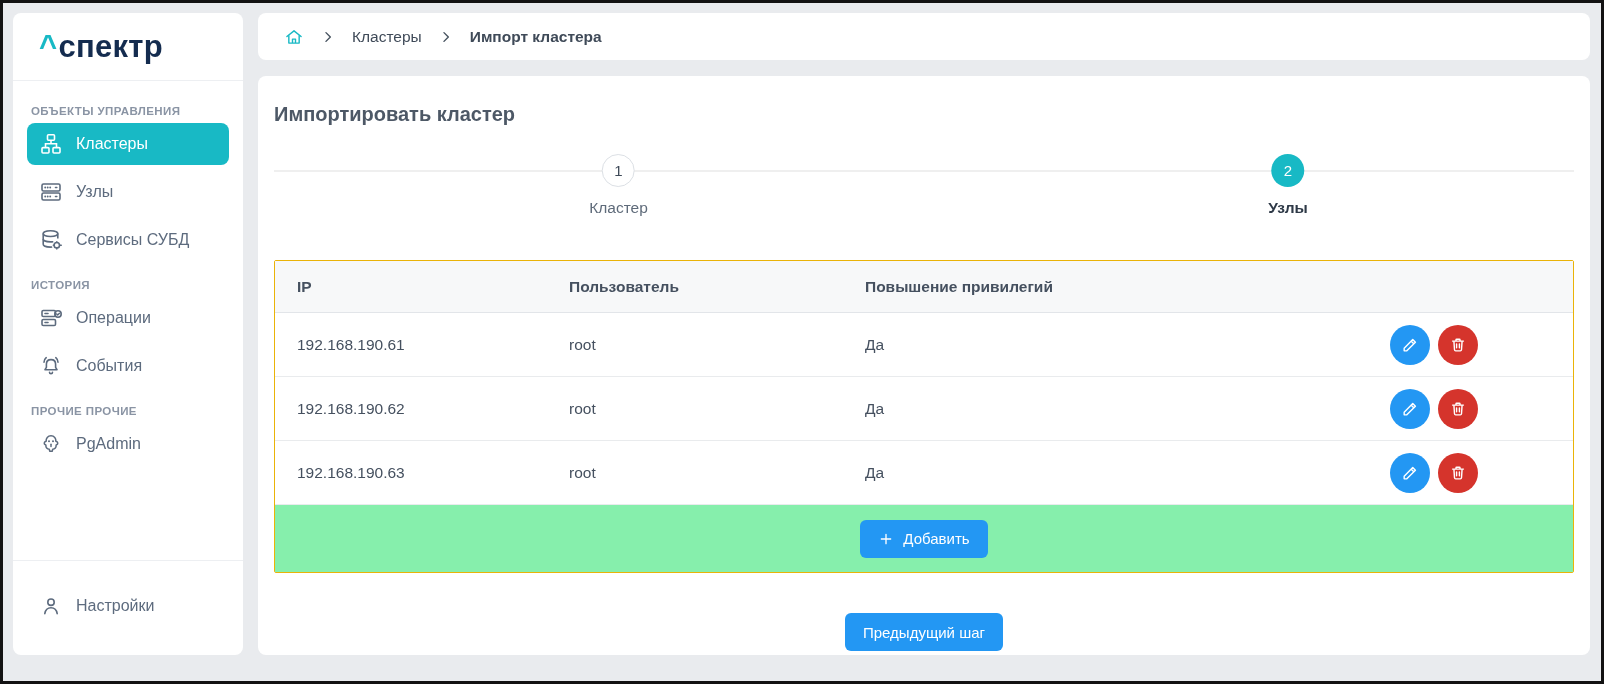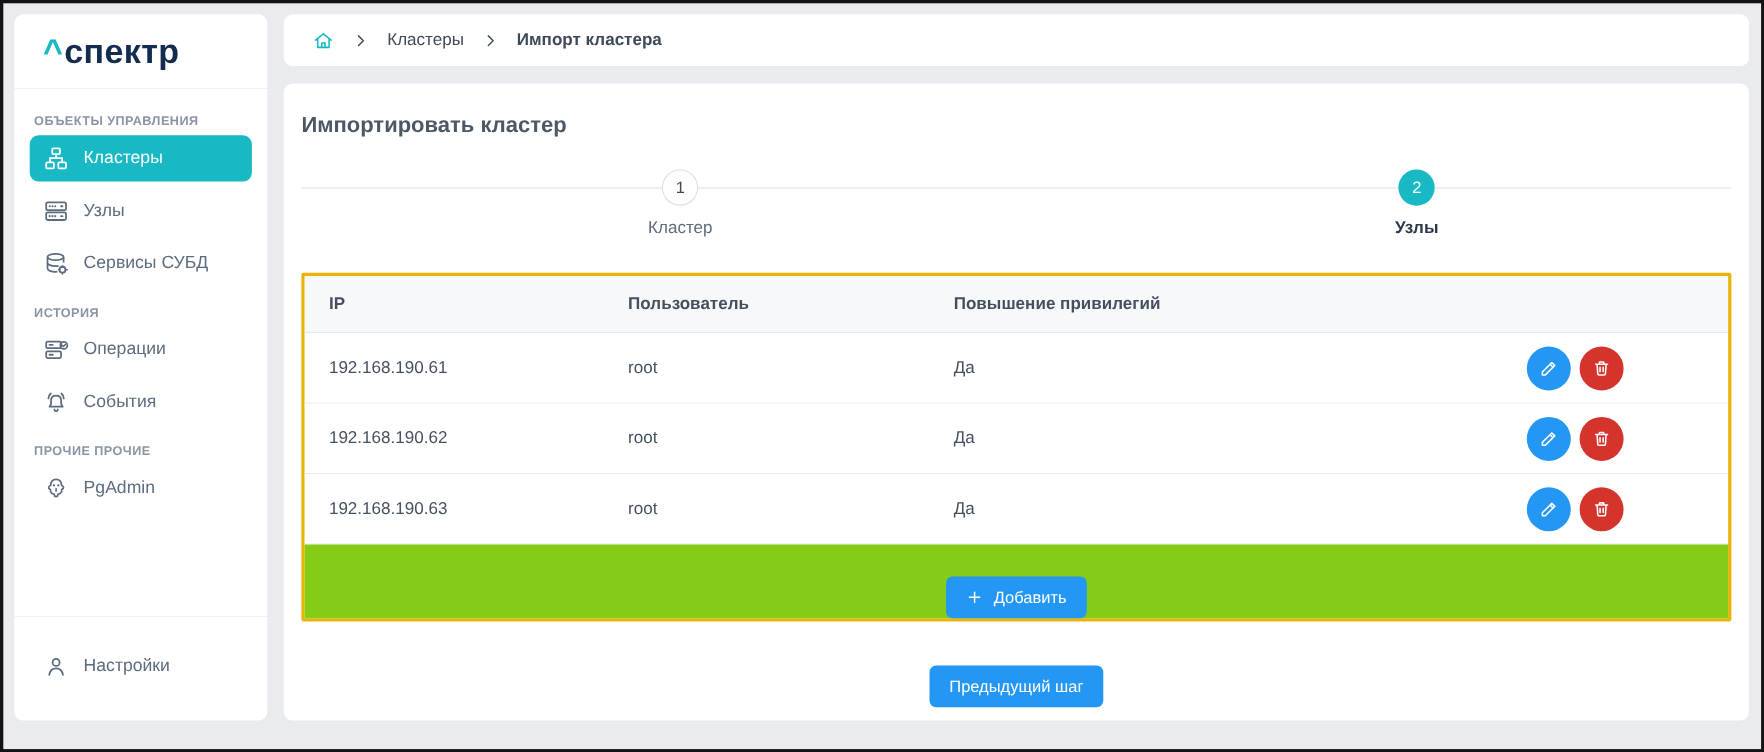--- a/index.html
+++ b/index.html
@@ -92,22 +92,22 @@
   }
   .step.active .step-circle {
     background: #18b9c5; border: none; color: #fff;
   }
   .step-label { margin-top: 12px; font-size: 15.5px; }
   .step.done .step-label  { color: #5f6b7a; font-weight: 400; }
   .step.active .step-label { color: #2e3947; font-weight: 700; }
 
   
   .nodes-table {
-    margin-top: 16px;
-    border: 3px solid #eab308; border-radius: 2px;
+    margin-top: 28px;
+    border: 1px solid #eab308; border-radius: 2px;
   }
   .t-row {
     display: grid;
     grid-template-columns: 272px 296px 1fr 330px;
     align-items: center;
   }
   .t-head {
     background: #f7f8f9; height: 52px;
     border-bottom: 1px solid #e2e5e9;
     font-weight: 700; font-size: 15.5px; color: #2f3a48;
@@ -119,22 +119,22 @@
     padding-right: 95px;
   }
   .icon-btn {
     width: 40px; height: 40px; border-radius: 50%; border: none;
     display: flex; align-items: center; justify-content: center;
     cursor: pointer;
   }
   .icon-btn.edit   { background: #2397f3; }
   .icon-btn.delete { background: #d5342c; }
   .t-footer {
-    background: #84cc16; height: 67px;
-    display: flex; align-items: flex-end; justify-content: center;
+    background: #86efac; height: 67px;
+    display: flex; align-items: center; justify-content: center;
   }
 
   .btn-blue {
     background: #2397f3; color: #fff; border: none; border-radius: 6px;
     height: 38px; padding: 0 18px;
     font-size: 15px; font-family: inherit;
     display: inline-flex; align-items: center; gap: 9px;
     cursor: pointer;
   }
 

